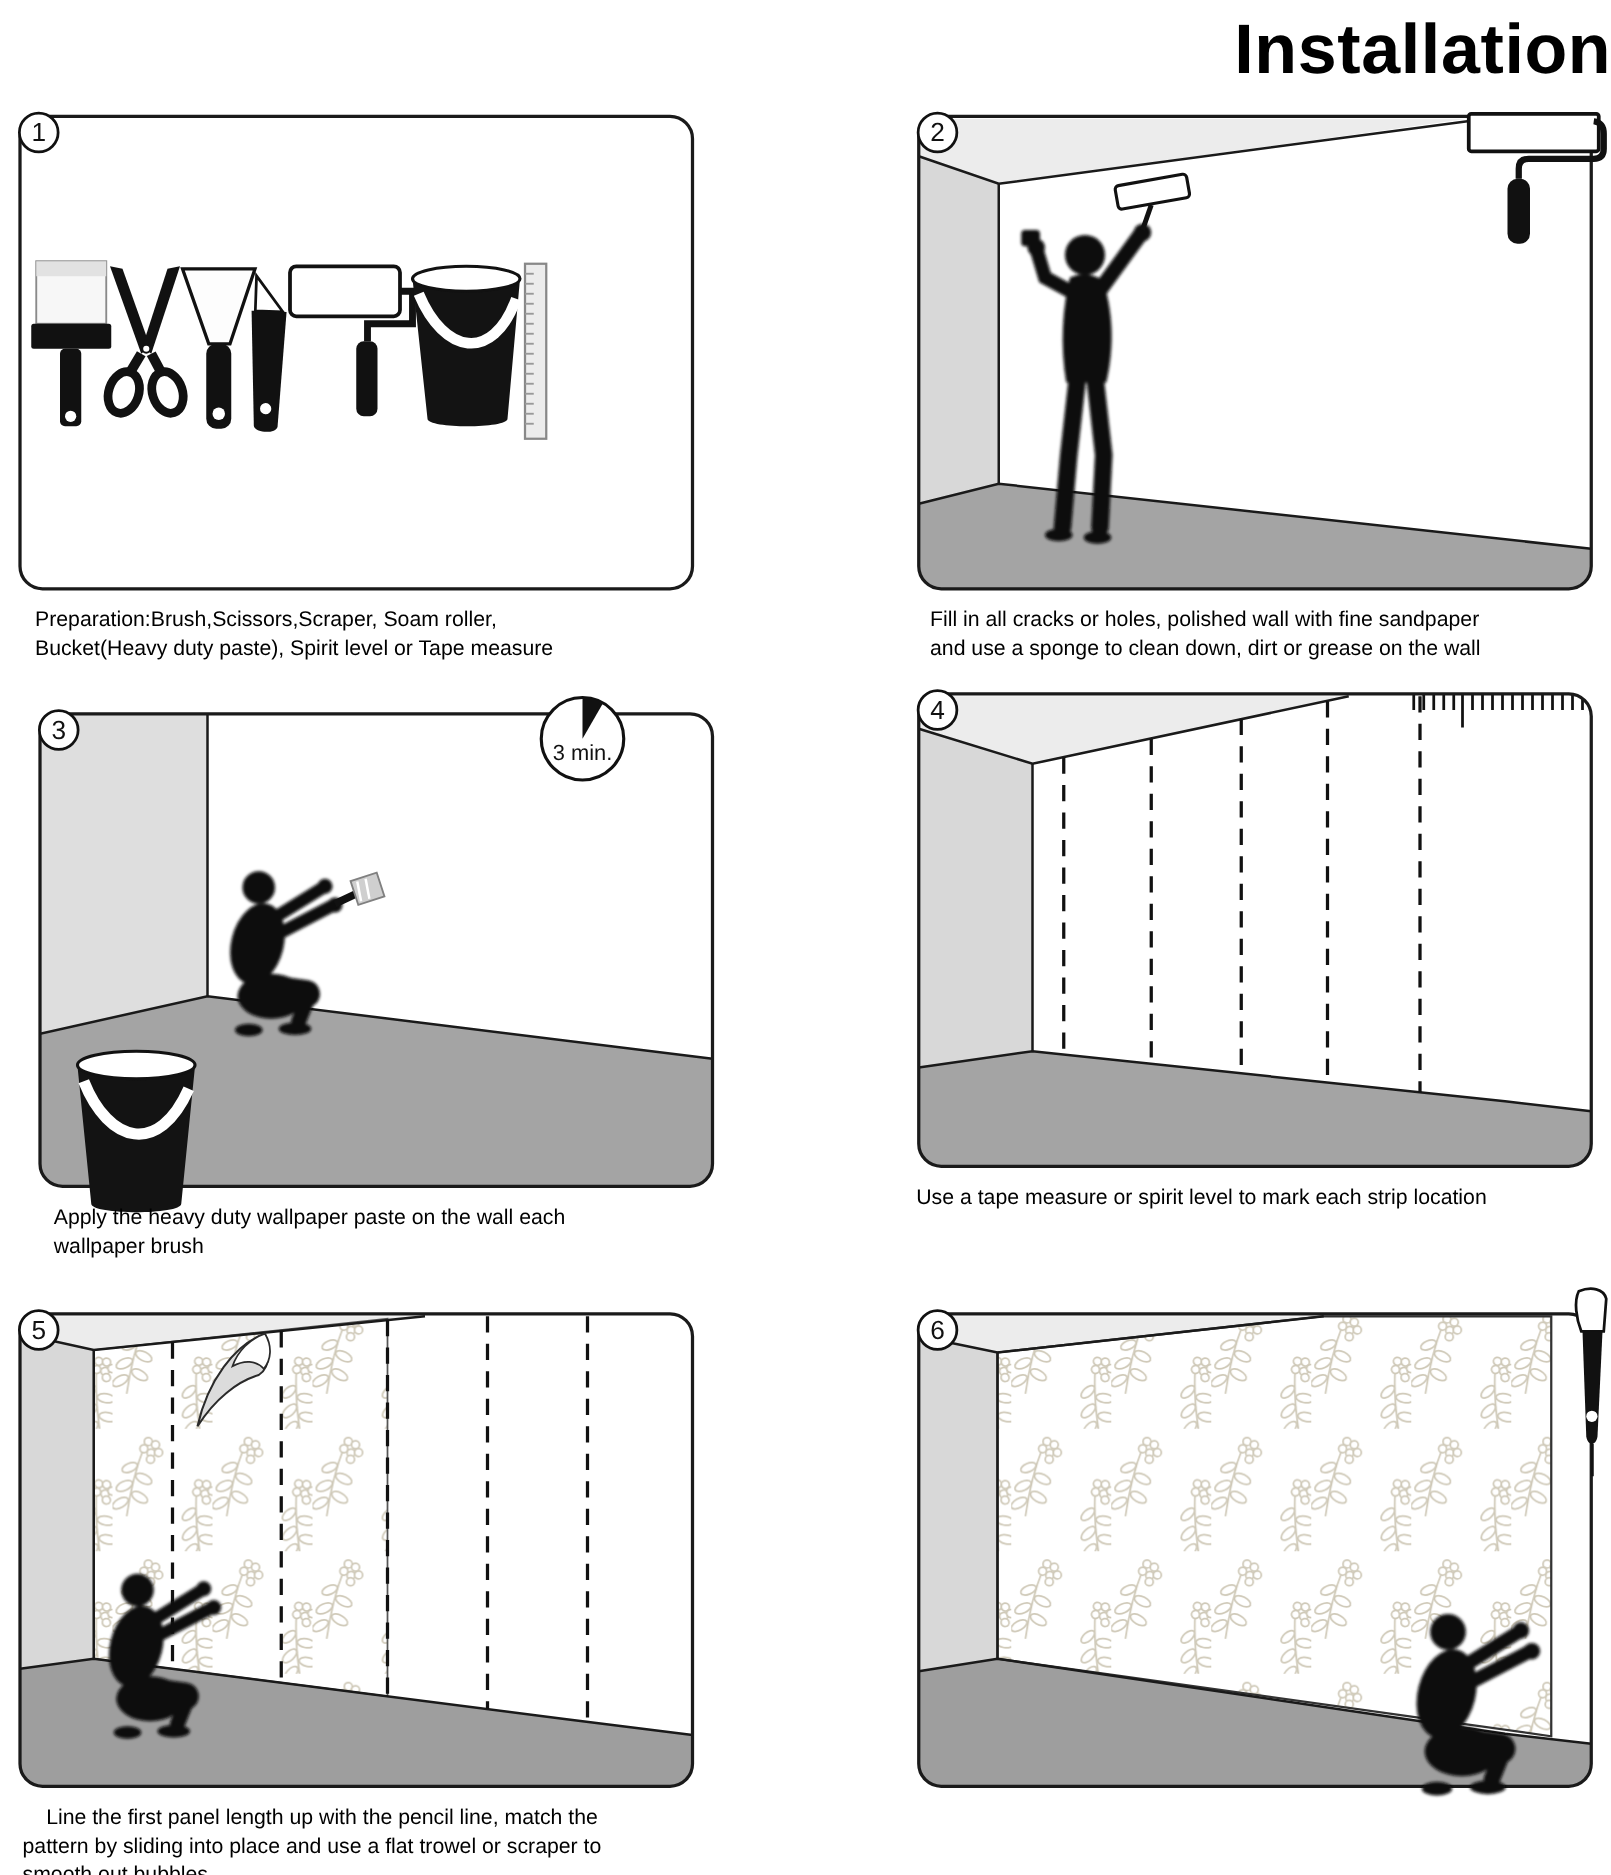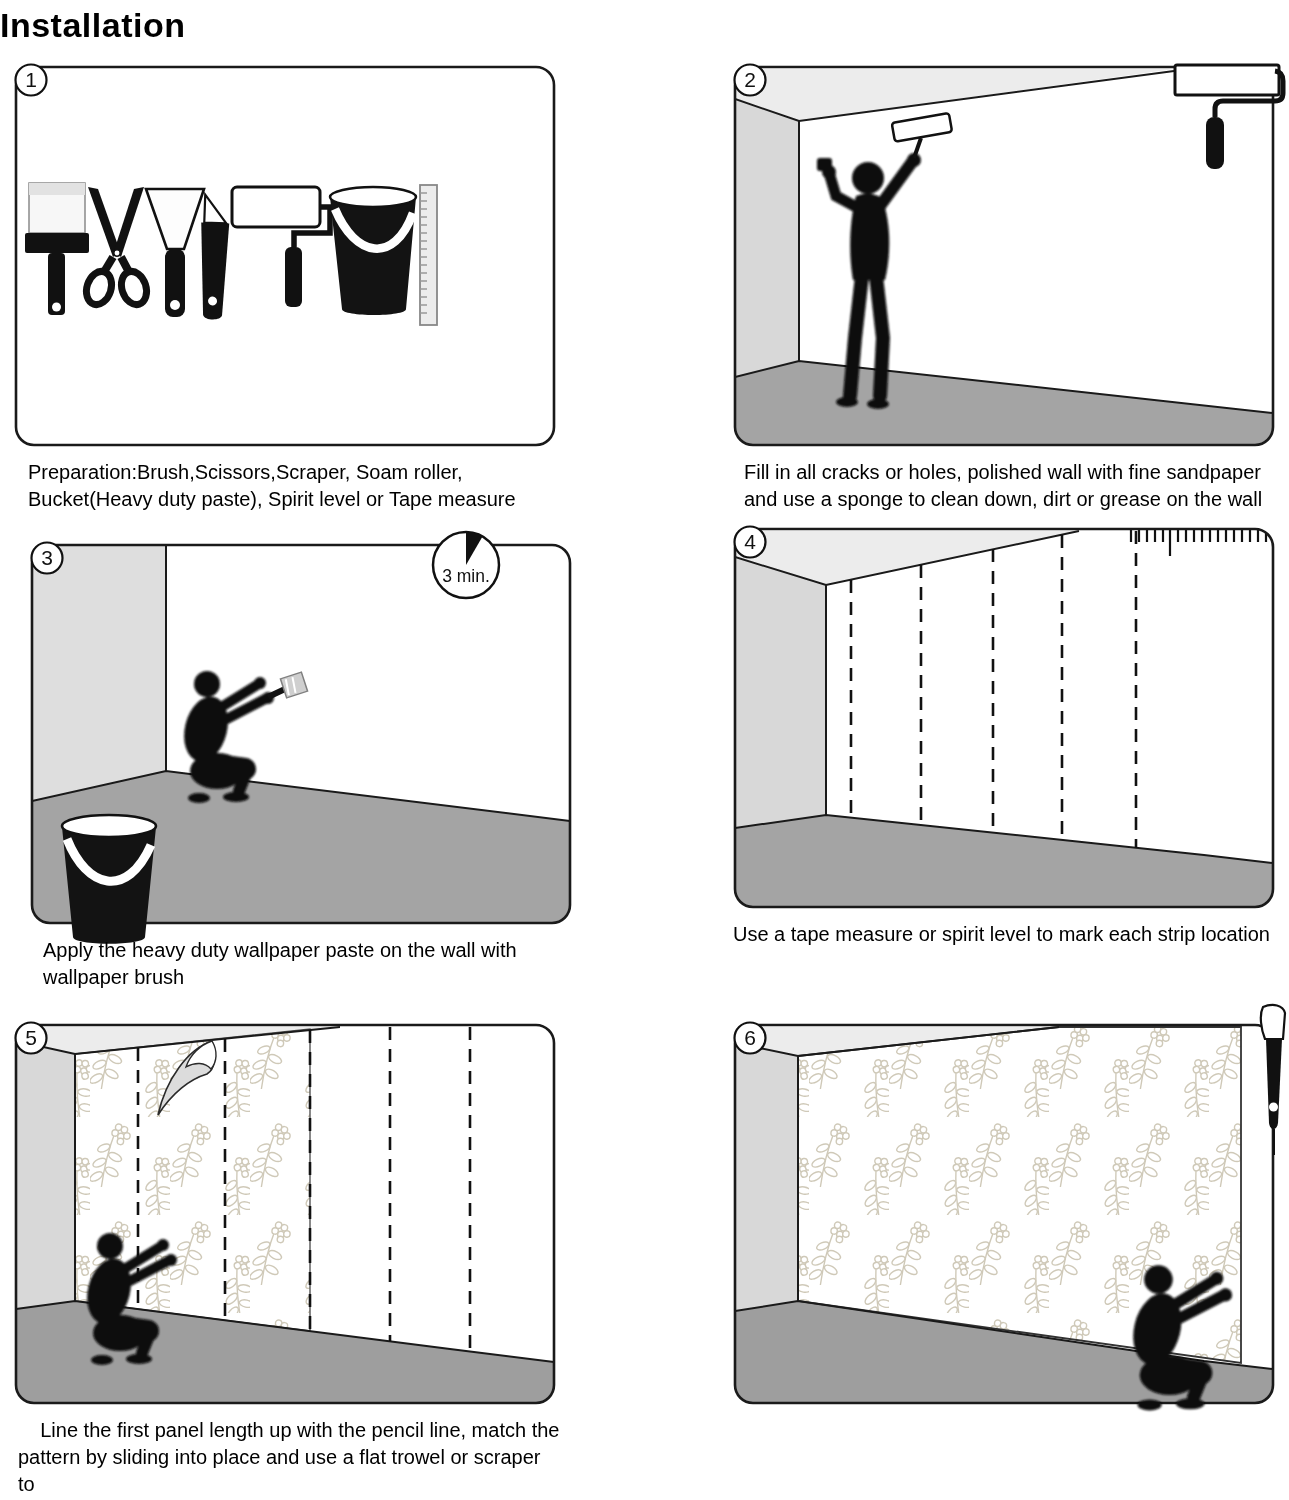--- a/index.html
+++ b/index.html
@@ -1,24 +1,24 @@
 <!DOCTYPE html>
 <html><head>
 <meta charset="utf-8">
 <style>
   html,body { margin:0; padding:0; background:#ffffff; }
   body { width:1289px; height:1500px; font-family:"Liberation Sans", sans-serif; color:#000; }
   .sheet { width:1289px; }
-  h1.title { text-align:left; font-size:34px; font-weight:bold; letter-spacing:0.5px; margin:6px 0 16px 0; }
+  h1.title { text-align:right; font-size:56px; font-weight:bold; letter-spacing:0.5px; margin:6px 0 16px 0; }
   .grid { display:grid; grid-template-columns:550px 550px; grid-template-rows:462px 496px 470px;
           justify-content:space-between; padding:0 10px; }
   .cell { position:relative; }
   svg.panel { display:block; width:550px; height:390px; overflow:visible; }
   svg text { font-family:"Liberation Sans", sans-serif; fill:#111; }
-  .caption { font-size:20px; line-height:1.34; margin:8px 0 0 0; white-space:pre-wrap; }
+  .caption { font-size:17px; line-height:1.34; margin:8px 0 0 0; white-space:pre-wrap; }
   .cap-1 { padding-left:18px; } .cap-2 { padding-left:15px; }
   .cap-3 { padding-left:17px; } .cap-4 { padding-left:4px; }
   .cap-5 { padding-left:8px; }  .cap-6 { padding-left:0; }
 </style>
 </head>
 <body>
 
 <svg width="0" height="0" style="position:absolute" aria-hidden="true">
   <defs>
     <filter id="softblur" x="-25%" y="-25%" width="150%" height="150%">
@@ -222,21 +222,21 @@
         <g transform="translate(440,26)">
           <circle cx="0" cy="0" r="33" fill="#fff" stroke="#111" stroke-width="2.5"></circle>
           <path d="M0,0 L0,-33 A33,33 0 0 1 16.5,-28.6 Z" fill="#111"></path>
           <text x="0" y="17" font-size="17.5" text-anchor="middle">3 min.</text>
         </g>
         <g>
           <circle cx="21" cy="19" r="15.5" fill="#fff" stroke="#111" stroke-width="2.2"></circle>
           <text x="21" y="26" font-size="21" text-anchor="middle">3</text>
         </g>
       </svg>
-      <figcaption class="caption cap-3">Apply the heavy duty wallpaper paste on the wall with
+      <figcaption class="caption cap-3">Apply the heavy duty wallpaper paste on the wall each
 wallpaper brush</figcaption>
     </figure>
 
     <figure class="cell" style="margin:0">
       <svg class="panel" viewBox="0 0 550 390">
         <clipPath id="clip4">
             <rect x="6" y="6" width="538" height="378" rx="18"></rect>
           </clipPath>
         <g clip-path="url(#clip4)">
           <rect x="6" y="6" width="538" height="378" fill="#fff"></rect>

